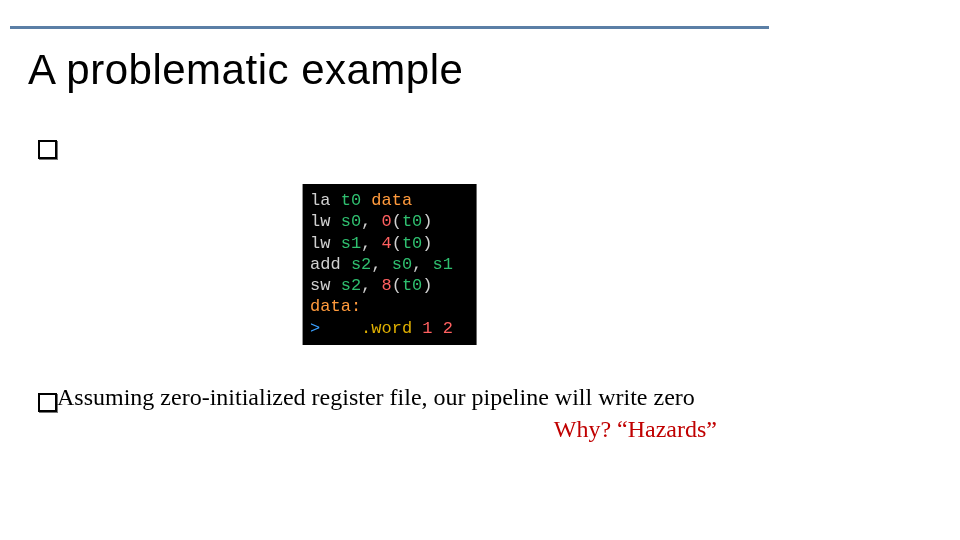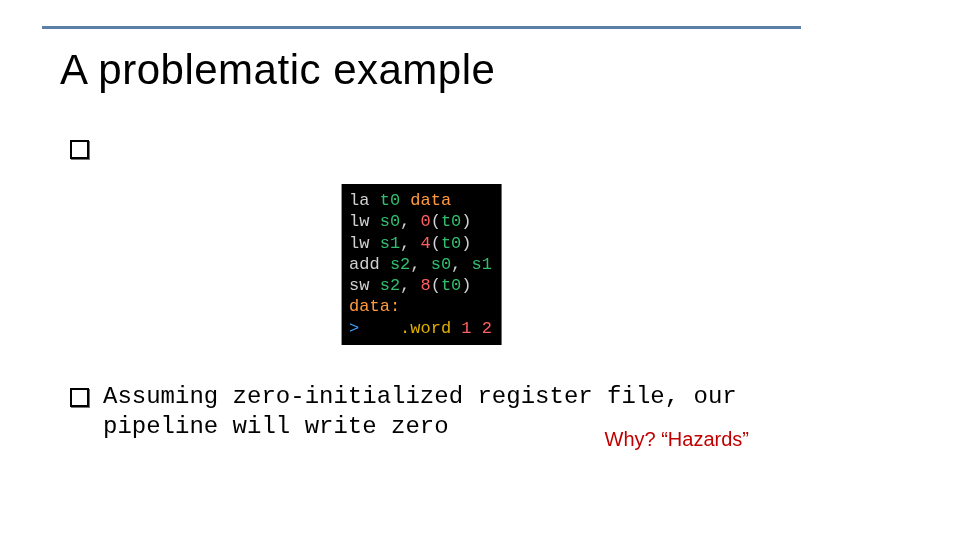--- a/index.html
+++ b/index.html
@@ -10,21 +10,20 @@
     background: #ffffff;
     font-family: Arial, Helvetica, sans-serif;
     color: #000;
     overflow: hidden;
   }
   .slide {
     position: relative;
     width: 779px;
     height: 540px;
     box-sizing: border-box;
-    margin-left: 32px;
   }
   .rule {
     position: absolute;
     left: 10px;
     right: 10px;
     top: 26px;
     height: 3px;
     background: #5b7fa6; 
   }
   .title {
@@ -62,57 +61,56 @@
   .codeblock {
     position: absolute;
     left: 50%;
     transform: translateX(-50%);
     top: 184px;
     background: #000;
     color: #ccc;
     font-family: Consolas, "Courier New", monospace;
     font-size: 17px;
     line-height: 1.25;
-    padding: 6px 10px 6px 8px;
+    padding: 6px 24px 6px 8px;
     white-space: pre;
   }
   .codeblock .kw   { color: #d0d0d0; }  
   .codeblock .reg  { color: #2fbf6f; }  
   .codeblock .sym  { color: #ff9a3c; }  
   .codeblock .num  { color: #ff6060; }  
   .codeblock .dir  { color: #e0b000; }  
   .codeblock .lbl  { color: #ff9a3c; }  
   .codeblock .gt   { color: #3aa0ff; }  
   .bullet2 {
     position: absolute;
     left: 38px;
     right: 40px;
     top: 382px;
     display: flex;
-    align-items: flex-start;
-    gap: 14px;
-    font-family: Liberation Mono, monospace;
+    align-items: flex-end;
+    font-family: Liberation Serif, serif;
     font-size: 24px;
     line-height: 1.25;
   }
   .bullet2 .box {
     width: 15px;
     height: 15px;
     border: 2px solid #000;
     margin-top: 6px;
     flex: 0 0 auto;
     box-shadow: 1px 1px 0 #777;
   }
   .why {
     position: absolute;
     right: 62px;
-    top: 428px;
+    top: 416px;
     color: #c00000;
-    font-family: Liberation Sans, sans-serif;
-    font-size: 20px;
+    font-family: Liberation Serif, serif;
+    font-size: 24px;
   }
 </style>
 </head>
 <body>
 
 <div class="slide">
 
   <div class="rule"></div>
 
   <div class="title">A problematic example</div>

